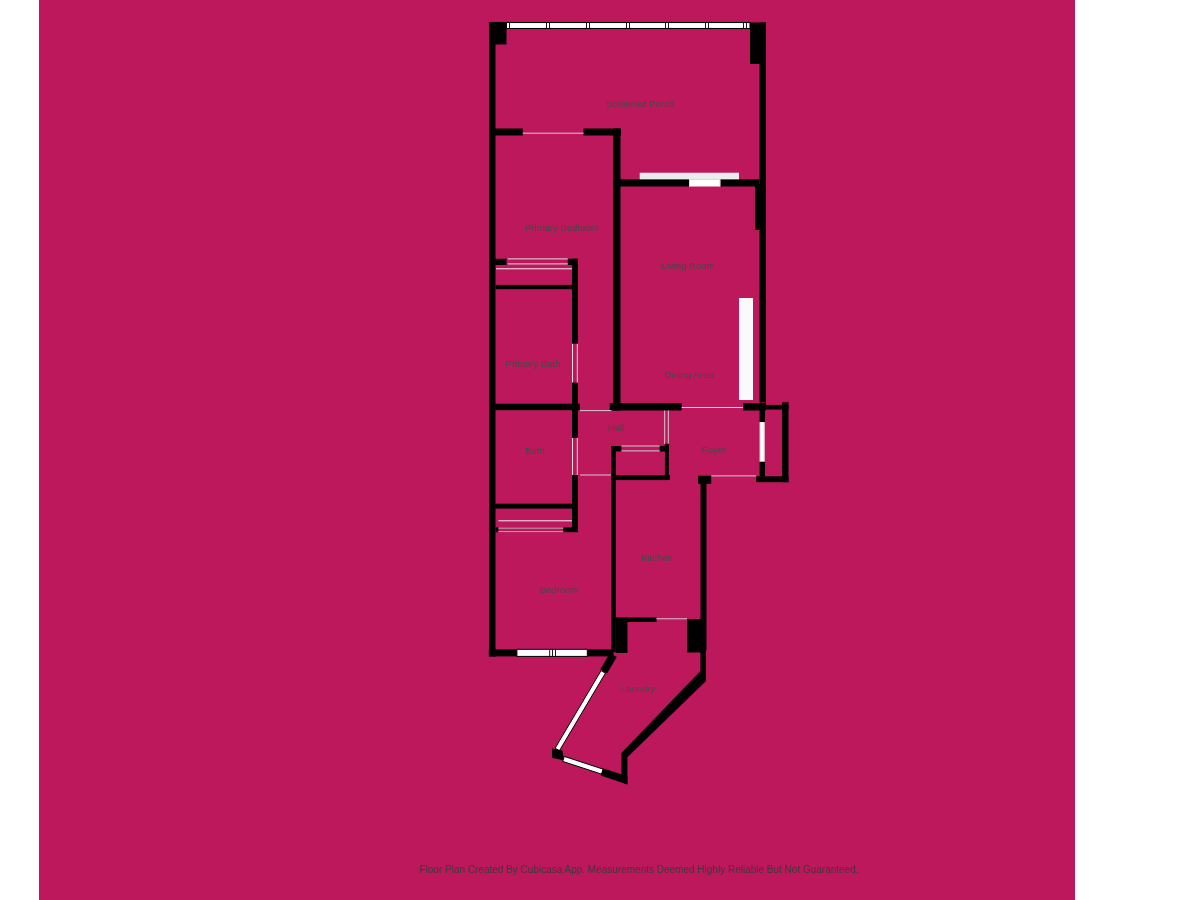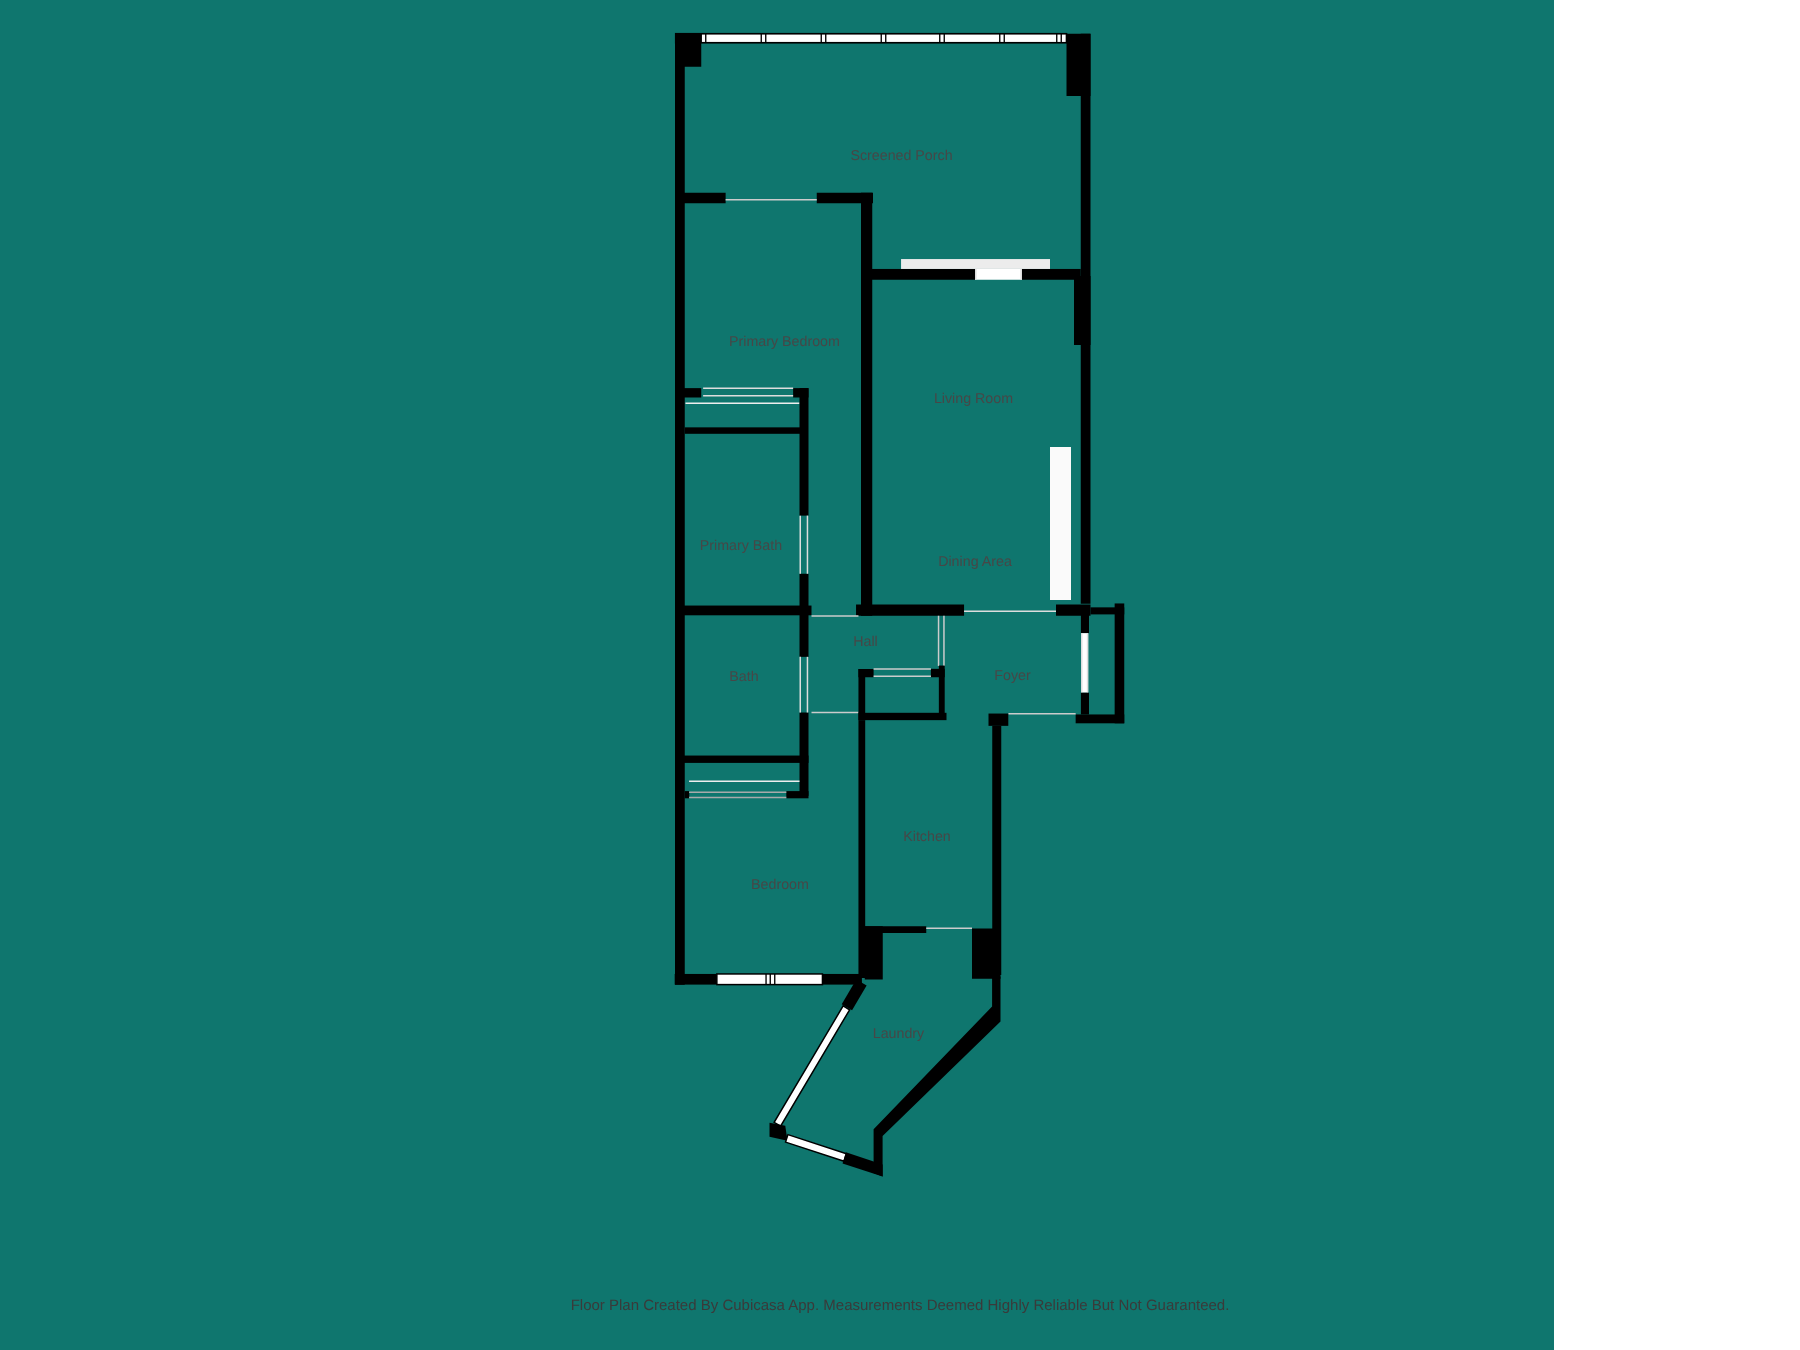--- a/index.html
+++ b/index.html
@@ -1,16 +1,16 @@
 <!DOCTYPE html>
 <html><head>
 <meta charset="utf-8">
 <style>
 html,body{margin:0;padding:0;background:#fff;}
-#page{position:relative;width:1036px;height:900px;background:#0f766e;overflow:hidden;}
+#page{position:relative;width:1036px;height:900px;background:#be185d;overflow:hidden;margin-left:39px;}
 svg{position:absolute;top:0;left:0;}
 text{font-family:"Liberation Sans",sans-serif;fill:#474747;}
 .lbl{font-size:9.5px;}
 </style>
 </head>
 <body>
 <div id="page">
 <svg width="1200" height="900" viewBox="0 0 1200 900">
 <g fill="#000" stroke="none">
 

